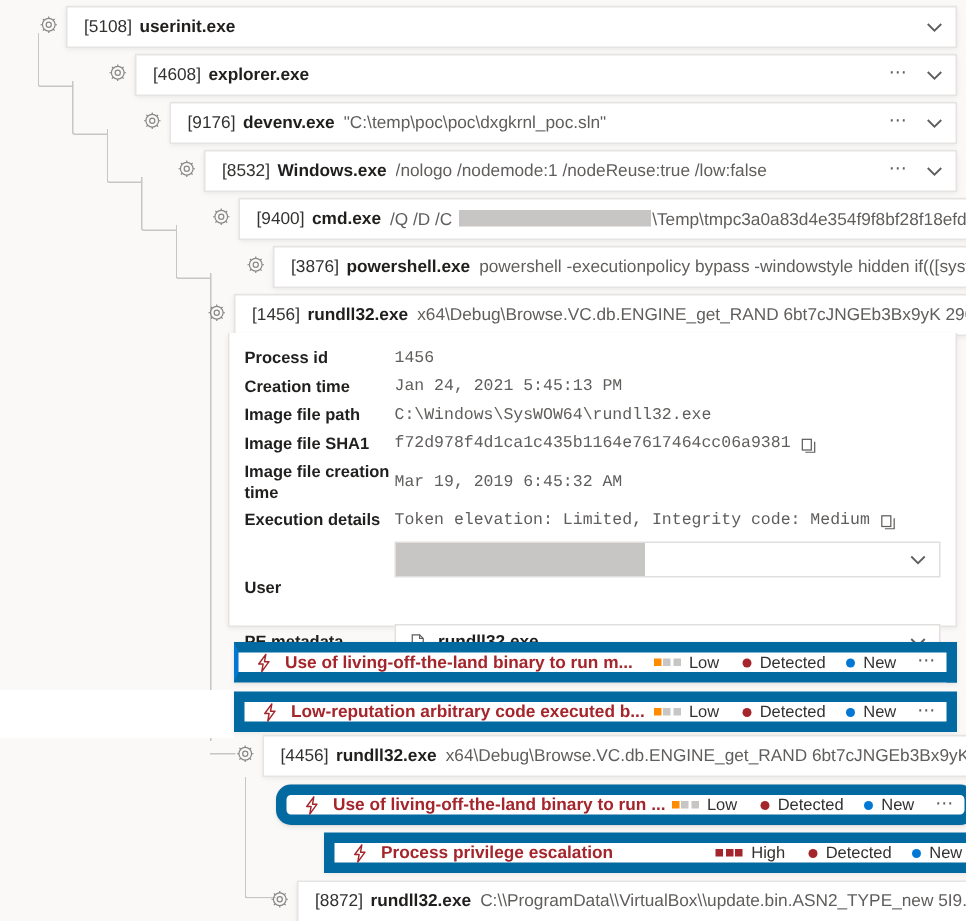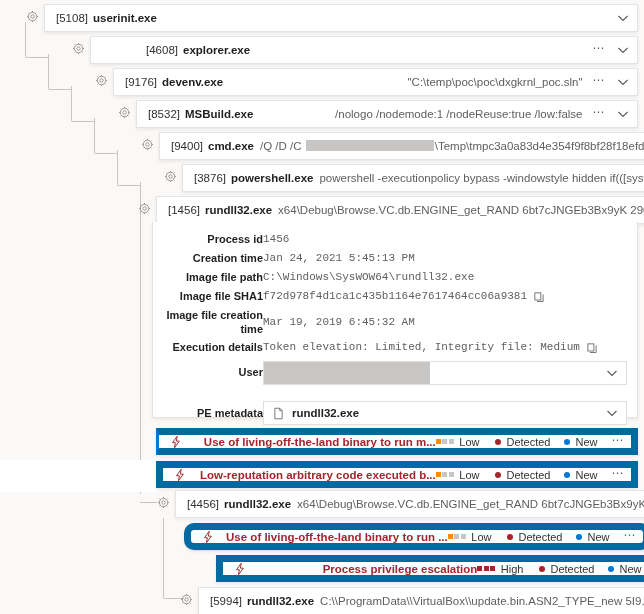--- a/index.html
+++ b/index.html
@@ -7,21 +7,21 @@
     background: #faf9f8;
   }
   body {
     width: 644px; height: 614px;
     font-family: "Liberation Sans", sans-serif;
     font-size: 11.5px;
     color: #323130;
     overflow: hidden;
     position: relative;
   }
-  #root { position: relative; width: 644px; height: 614px; text-align: right; }
+  #root { position: relative; width: 644px; height: 614px; }
 
   
   .node { position: absolute; display: flex; align-items: flex-start; }
   .gear {
     width: 13px; height: 13px; flex: 0 0 13px;
     margin-top: 6px; margin-right: 5px;
     position: relative;
   }
   .gear svg { display: block; }
 
@@ -174,21 +174,21 @@
   <div class="node" style="left:72px; top:36px; width:566px;">
     <span class="gear">
       <svg width="13" height="13" viewBox="0 0 16 16">
           <g fill="none" stroke="#8a8886" stroke-width="1">
             <circle cx="8" cy="8" r="5.2"></circle>
             <circle cx="8" cy="8" r="2.1"></circle>
             <path d="M8 1.2v1.6M8 13.2v1.6M1.2 8h1.6M13.2 8h1.6M3.2 3.2l1.1 1.1M11.7 11.7l1.1 1.1M12.8 3.2l-1.1 1.1M4.3 11.7l-1.1 1.1"></path>
           </g>
         </svg>
     </span>
-    <div class="card" style="flex:1 1 auto;padding-left:44px;">
+    <div class="card" style="flex:1 1 auto;">
       <div class="procrow">
         <span class="pid">[4608]</span>
         <span class="pname">explorer.exe</span>
         <span class="pargs"></span>
         <span class="rowctl">
           <span class="ellipsis">⋯</span>
           <span class="chev">
             <svg width="16" height="16" viewBox="0 0 16 16">
                 <path d="M3.5 6l4.5 4.5L12.5 6" fill="none" stroke="#605e5c" stroke-width="1.2"></path>
               </svg>
@@ -231,21 +231,21 @@
           <g fill="none" stroke="#8a8886" stroke-width="1">
             <circle cx="8" cy="8" r="5.2"></circle>
             <circle cx="8" cy="8" r="2.1"></circle>
             <path d="M8 1.2v1.6M8 13.2v1.6M1.2 8h1.6M13.2 8h1.6M3.2 3.2l1.1 1.1M11.7 11.7l1.1 1.1M12.8 3.2l-1.1 1.1M4.3 11.7l-1.1 1.1"></path>
           </g>
         </svg>
     </span>
     <div class="card" style="flex:1 1 auto;">
       <div class="procrow">
         <span class="pid">[8532]</span>
-        <span class="pname">MSBuild.exe</span>
+        <span class="pname">Windows.exe</span>
         <span class="pargs">/nologo /nodemode:1 /nodeReuse:true /low:false</span>
         <span class="rowctl">
           <span class="ellipsis">⋯</span>
           <span class="chev">
             <svg width="16" height="16" viewBox="0 0 16 16">
                 <path d="M3.5 6l4.5 4.5L12.5 6" fill="none" stroke="#605e5c" stroke-width="1.2"></path>
               </svg>
           </span>
         </span>
       </div>
@@ -345,34 +345,34 @@
     </div>
 
     <div class="drow">
       <div class="dlabel" style="line-height:14px;">Image file creation time</div>
       <div class="dval" style="padding-top:7px;">Mar 19, 2019 6:45:32 AM</div>
     </div>
 
     <div class="drow">
       <div class="dlabel">Execution details</div>
       <div class="dval">
-        <span>Token elevation: Limited, Integrity file: Medium</span>
+        <span>Token elevation: Limited, Integrity code: Medium</span>
         <span class="copy">
           <svg width="12" height="12" viewBox="0 0 16 16">
               <g fill="none" stroke="#605e5c" stroke-width="1.1">
                 <rect x="2.5" y="2.5" width="8" height="9.5"></rect>
                 <path d="M5.2 14h8.3V4.6"></path>
               </g>
             </svg>
         </span>
       </div>
     </div>
 
     <div class="drow" style="padding-top:4px;">
-      <div class="dlabel" style="padding-top:4px;">User</div>
+      <div class="dlabel" style="padding-top:4px;margin-top:20px;">User</div>
       <div class="dropdown">
         <span class="dd-redact"></span>
         <span class="dd-spacer"></span>
         <span class="dd-chev">
           <svg width="16" height="16" viewBox="0 0 16 16">
               <path d="M3.5 6l4.5 4.5L12.5 6" fill="none" stroke="#605e5c" stroke-width="1.2"></path>
             </svg>
         </span>
       </div>
     </div>
@@ -520,21 +520,21 @@
       <svg width="13" height="13" viewBox="0 0 16 16">
           <g fill="none" stroke="#8a8886" stroke-width="1">
             <circle cx="8" cy="8" r="5.2"></circle>
             <circle cx="8" cy="8" r="2.1"></circle>
             <path d="M8 1.2v1.6M8 13.2v1.6M1.2 8h1.6M13.2 8h1.6M3.2 3.2l1.1 1.1M11.7 11.7l1.1 1.1M12.8 3.2l-1.1 1.1M4.3 11.7l-1.1 1.1"></path>
           </g>
         </svg>
     </span>
     <div class="card" style="flex:1 1 auto;">
       <div class="procrow">
-        <span class="pid">[5994]</span>
+        <span class="pid">[8872]</span>
         <span class="pname">rundll32.exe</span>
         <span class="pargs">C:\\ProgramData\\VirtualBox\\update.bin.ASN2_TYPE_new 5I9...</span>
 
       </div>
     </div>
   </div>
 
 </div>
 
 </body></html>

